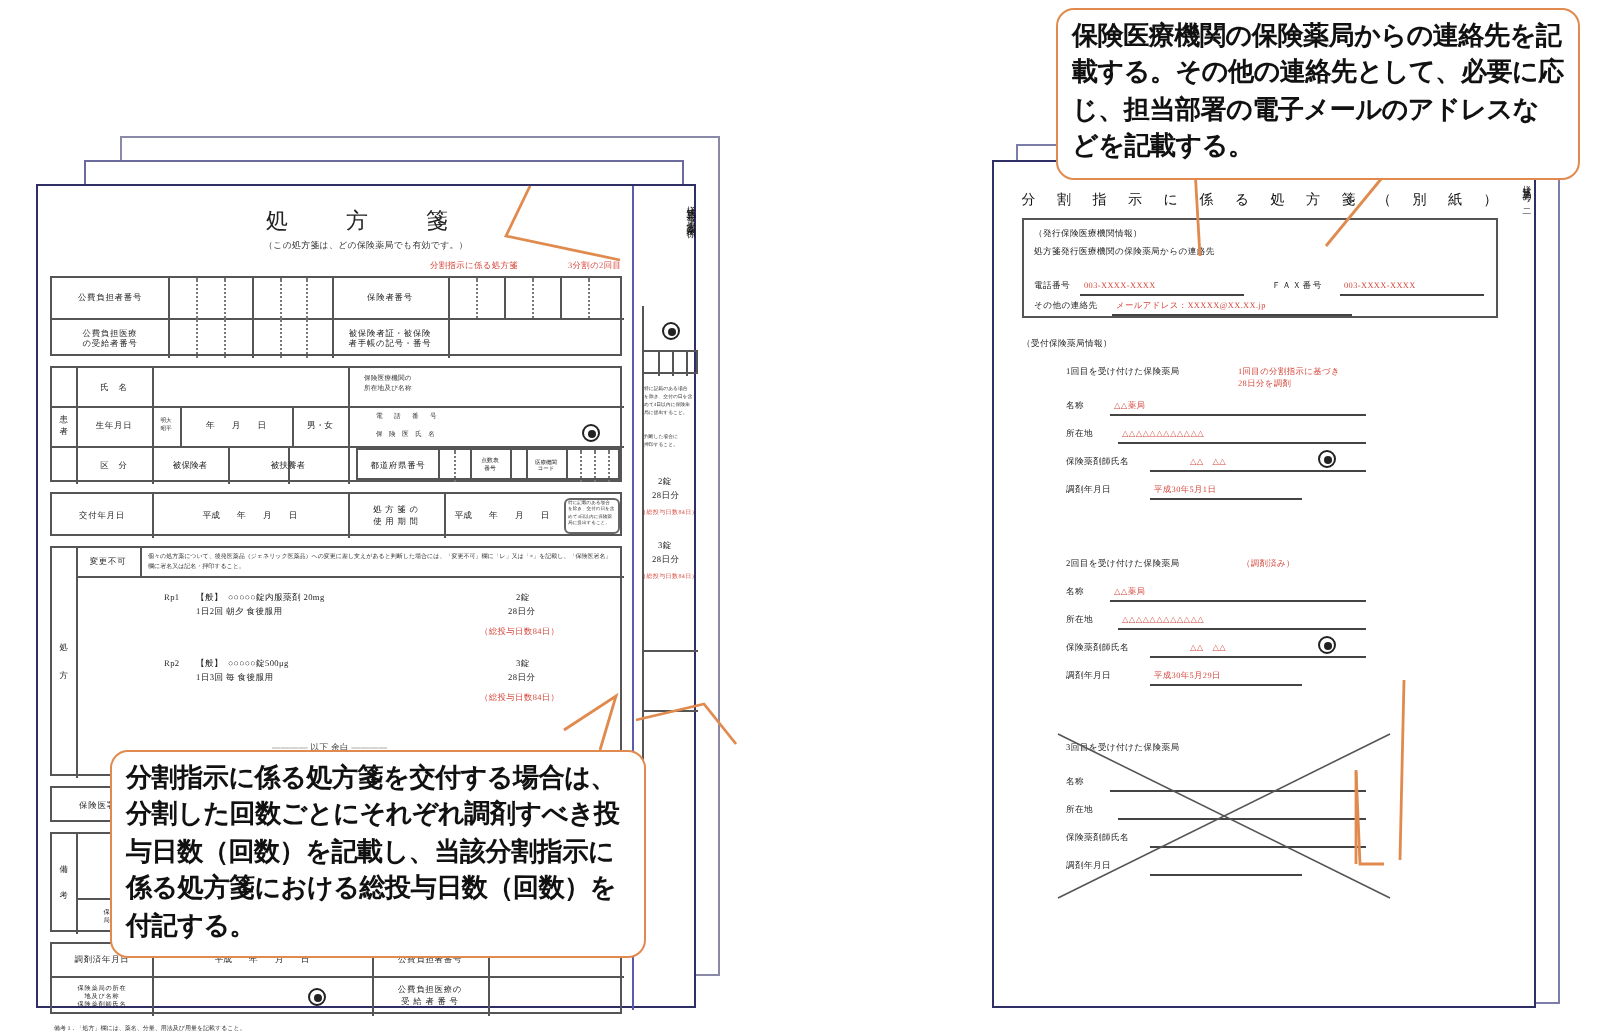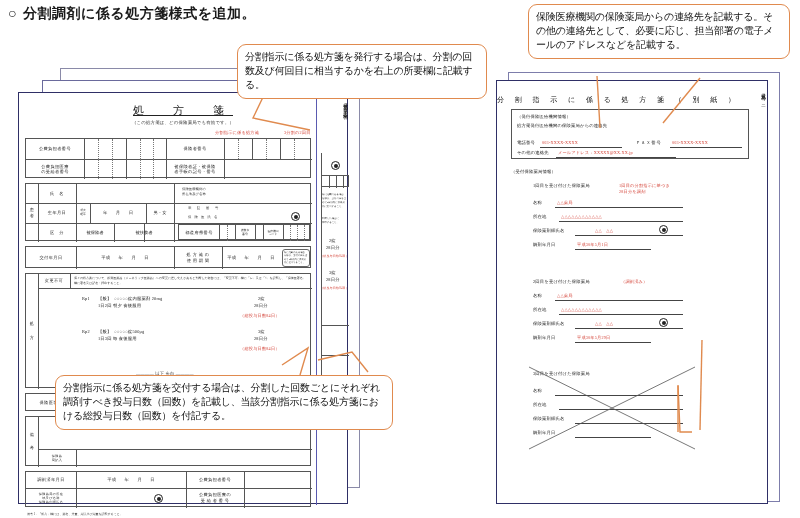--- a/index.html
+++ b/index.html
@@ -71,67 +71,64 @@
   
   .vlabel{
     position:absolute;writing-mode:vertical-rl;
     font-size:4.6px;letter-spacing:1px;color:#111;white-space:nowrap;
   }
 
   
   #sheet-r-back{left:508px;top:72px;width:272px;height:430px;border:1px solid #7d7dab;}
   #sheet-r-front{left:496px;top:80px;width:272px;height:424px;border:1px solid #2f2f66;}
   .r-title{
-    position:absolute;top:14px;width:100%;text-align:left;
+    position:absolute;top:14px;width:100%;text-align:center;
     font-size:7px;letter-spacing:4.5px;color:#111;
   }
   .infobox{position:absolute;box-sizing:border-box;border:1px solid #555;}
   .uline{position:absolute;height:0;border-bottom:1px solid #444;}
   .xmark{position:absolute;}
 
   
   .callout{
     position:absolute;box-sizing:border-box;
     background:#ffffff;
     border:1.6px solid #e08a4e;
     border-radius:9px;
     padding:5px 7px;
     font-family:"DejaVu Sans","Liberation Sans",sans-serif;
-    font-size:10px;
-    font-weight:normal;
+    font-size:13px;
+    font-weight:bold;
     line-height:1.42;
     color:#111;
     letter-spacing:-.2px;
   }
   .callout p{margin:0;}
   .leader{position:absolute;overflow:visible;pointer-events:none;}
 
   #co-tr{left:528px;top:4px;width:262px;}
   #co-tl{left:237px;top:44px;width:250px;}
-  #co-bl{left:55px;top:375px;width:338px;}
+  #co-bl{left:55px;top:375px;width:268px;}
   #co-br{left:518px;top:434px;width:272px;}
 </style>
 </head>
 <body>
 
 <div class="page">
 
-  <div class="hdg1">
-    <span class="circ">○</span><span>分割調剤に係る処方箋様式を追加。</span>
-  </div>
 
   <div class="sheet gray" id="sheet-back2">
     <div class="sheet-title" style="top:18px;font-size:8px;letter-spacing:7px;">処　　方</div>
   </div>
 
   <div class="sheet thin" id="sheet-back1"></div>
 
   <div class="sheet" id="sheet-front">
 
-    <div class="sheet-title" style="top:10px;text-decoration:underline;">処　方　箋</div>
+    <div class="sheet-title" style="top:10px;">処　方　箋</div>
     <div class="sheet-sub" style="top:27px;">（この処方箋は、どの保険薬局でも有効です。）</div>
 
     <div class="vlabel" style="right:-1px;top:6px;height:95px;">様式第二号（第二十三条関係）</div>
 
     <div class="redtxt" style="left:196px;top:37px;">分割指示に係る処方箋</div>
     <div class="redtxt" style="left:265px;top:37px;">3分割の2回目</div>
 
     <div class="tbl" style="left:6px;top:45px;width:286px;height:40px;">
       <div class="hline" style="left:0;top:20px;width:286px;"></div>
       <div class="vline" style="left:58px;top:0;height:40px;"></div>
@@ -408,22 +405,19 @@
     <path d="M678 386 L678 432" fill="none" stroke="#e08a4e" stroke-width="1.4"></path>
 
     <path d="M670 430 L680 380 L690 330 L678 320" fill="none" stroke="#e08a4e" stroke-width="0"></path>
     <path d="M700 430 L702 340" fill="none" stroke="#e08a4e" stroke-width="1.4"></path>
   </svg>
 
   <div class="callout" id="co-tr">
     <p>保険医療機関の保険薬局からの連絡先を記載する。その他の連絡先として、必要に応じ、担当部署の電子メールのアドレスなどを記載する。</p>
   </div>
 
-  <div class="callout" id="co-tl">
-    <p>分割指示に係る処方箋を発行する場合は、分割の回数及び何回目に相当するかを右上の所要欄に記載する。</p>
-  </div>
 
   <div class="callout" id="co-bl">
     <p>分割指示に係る処方箋を交付する場合は、分割した回数ごとにそれぞれ調剤すべき投与日数（回数）を記載し、当該分割指示に係る処方箋における総投与日数（回数）を付記する。</p>
   </div>
 
 
 </div>
 
 </body></html>

